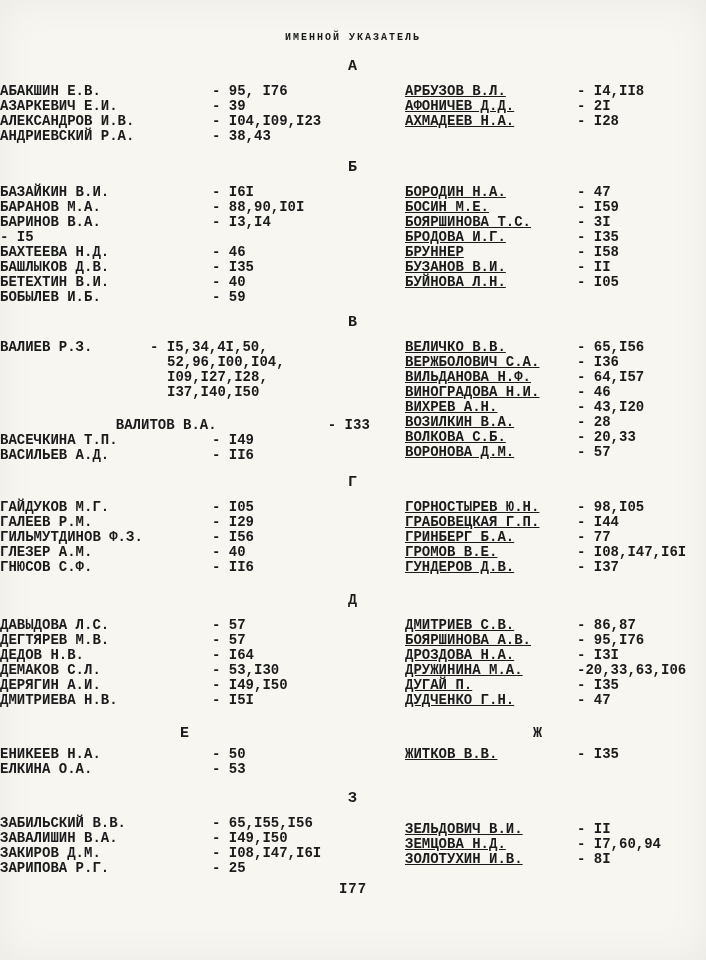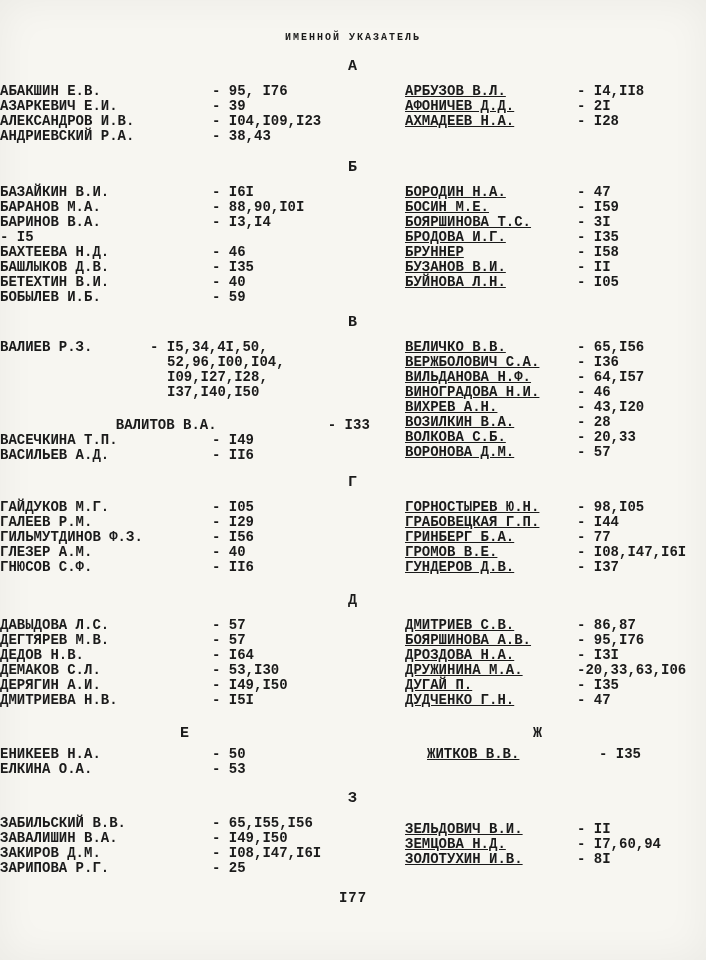--- a/index.html
+++ b/index.html
@@ -47,26 +47,26 @@
   .col-right .entry .name { width:172px;text-decoration:underline; }
   .entry .pages {
     white-space:pre-line;
     text-indent:-17px;
     padding-left:17px;
   }
   
   #section-v .col-left .entry:nth-child(1) .name { width:150px; }
   #section-v .col-left .entry:nth-child(2) { margin-top:18px;justify-content:flex-end; }
   
-  #section-ezh .cols { margin-top:6px;gap:22px; }
+  #section-ezh .cols { margin-top:6px; }
   
   #section-z .col-right { padding-top:6px; }
 
   .page-number {
-    margin-top:15px;
+    margin-top:6px;
     text-align:center;
     letter-spacing:1px;
   }
 </style>
 </head>
 <body>
 
 <div class="page">
 
   <div class="title">ИМЕННОЙ УКАЗАТЕЛЬ</div>

